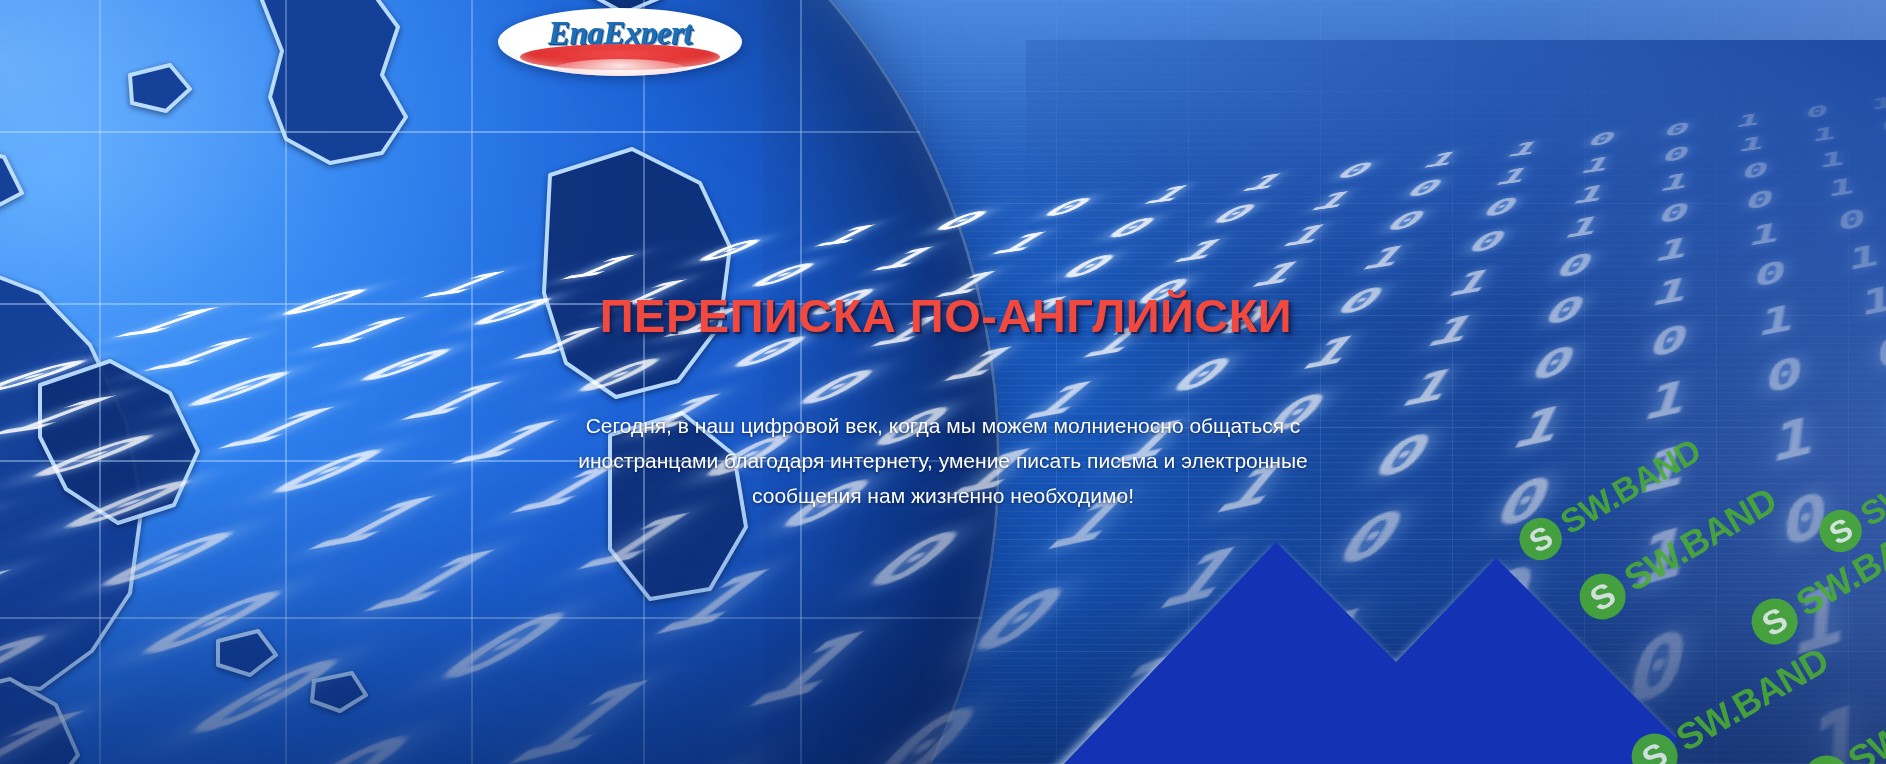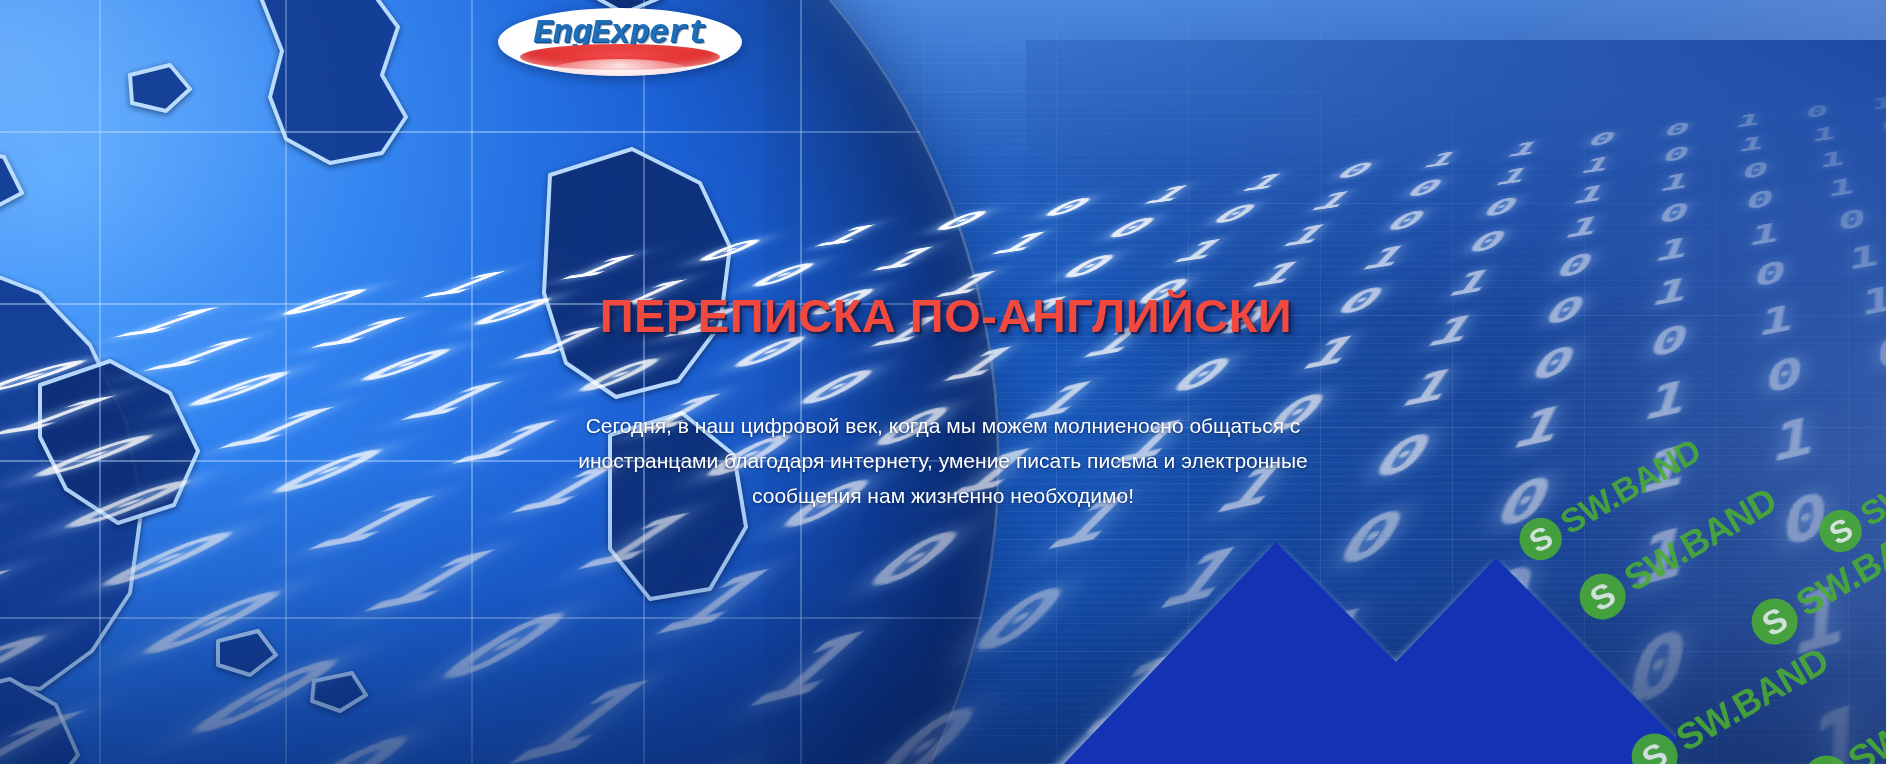--- a/index.html
+++ b/index.html
@@ -174,21 +174,21 @@
     background: radial-gradient(ellipse at 50% 36%, #ffffff 0%, #ffffff 62%, #f2f6fb 84%, #dfe8f3 100%);
     box-shadow: 0 3px 12px rgba(4,24,70,.45);
     display: flex;
     flex-direction: column;
     align-items: center;
     justify-content: flex-start;
     overflow: hidden;
   }
   .logo-text {
     margin-top: 9px;
-    font-family: Liberation Mono, monospace;
+    font-family: Liberation Serif, serif;
     font-weight: 700;
     font-style: italic;
     font-size: 33px;
     line-height: 1;
     letter-spacing: -.5px;
     color: #1f6fb8;
     text-shadow: 1px 1px 0 #0f4f90, 2px 2px 0 rgba(12,60,110,.45);
     white-space: nowrap;
   }
   .logo-swoosh {

